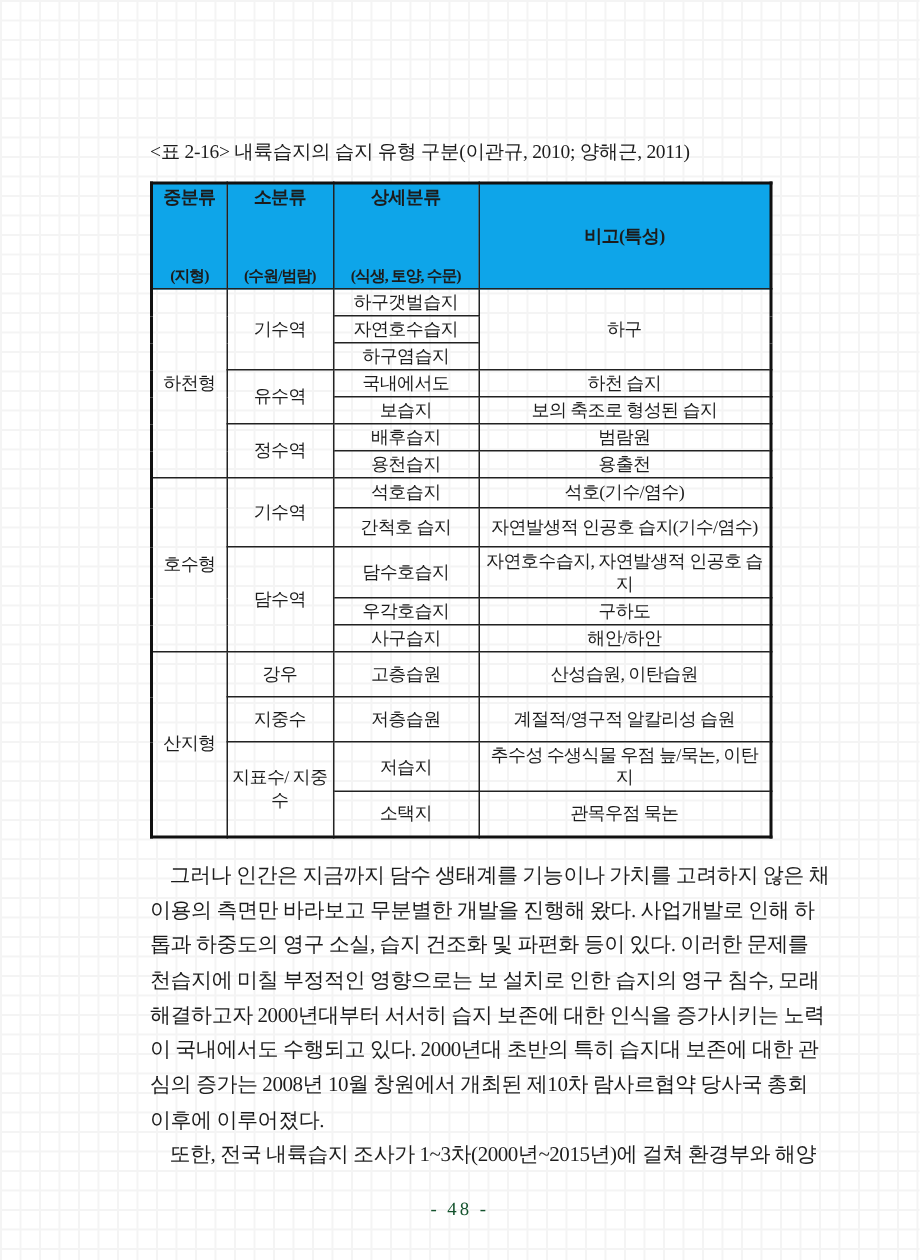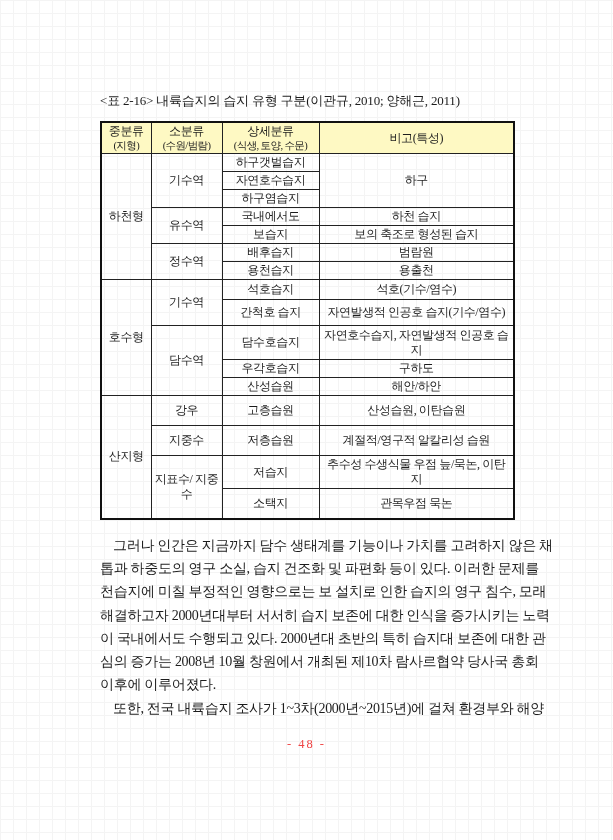--- a/index.html
+++ b/index.html
@@ -29,23 +29,23 @@
   table.wetland td, table.wetland th {
     border: 1px solid #222;
     text-align: center;
     vertical-align: middle;
     font-size: 12px;
     font-weight: normal;
     padding: 1px 2px;
     letter-spacing: -0.4px;
     line-height: 1.25;
   }
-  table.wetland th { background: #fef9c3; }
+  table.wetland th { background: #0ea5e9; font-weight: bold; }
   td.note, th.note { border-left: 2px solid #111; }
-  .hdr-sub { font-size: 10.5px; letter-spacing: -0.6px; white-space: nowrap; }
+  .hdr-sub { font-size: 10.5px; letter-spacing: -0.6px; white-space: nowrap; margin-top: 39px; }
   tr.rhHead { height: 31px; }
   tr.rh17 { height: 17px; }
   tr.rh20 { height: 20px; }
   tr.rh26 { height: 26px; }
   tr.rh34 { height: 34px; }
   tr.rh16 { height: 16px; margin-top: 35px; }
   tr.rh30 { height: 30px; }
 
   .bodytext { margin-top: 14px; font-size: 14px; letter-spacing: -0.3px; }
   .line {
@@ -56,21 +56,21 @@
   }
   .line.wrapok { white-space: normal; }
   .line.lastline { text-align-last: left; }
   .line.firstline { text-indent: 13px; }
 
   .pagenum {
     margin-top: 17px;
     text-align: center;
     font-size: 12.5px;
     letter-spacing: 2px;
-    color: #ef4444;
+    color: #14532d;
   }
 </style>
 </head>
 <body>
 
 <div class="page">
   <div class="content">
 
     <div class="caption">&lt;표 2-16&gt; 내륙습지의 습지 유형 구분(이관규, 2010; 양해근, 2011)</div>
 
@@ -142,21 +142,21 @@
         <tr class="rh34">
           <td rowspan="3">담수역</td>
           <td>담수호습지</td>
           <td class="note">자연호수습지, 자연발생적 인공호 습지</td>
         </tr>
         <tr class="rh16">
           <td>우각호습지</td>
           <td class="note">구하도</td>
         </tr>
         <tr class="rh17">
-          <td>산성습원</td>
+          <td>사구습지</td>
           <td class="note">해안/하안</td>
         </tr>
 
         <tr class="rh30">
           <td rowspan="4">산지형</td>
           <td>강우</td>
           <td>고층습원</td>
           <td class="note">산성습원, 이탄습원</td>
         </tr>
         <tr class="rh30">
@@ -171,20 +171,21 @@
         </tr>
         <tr class="rh30">
           <td>소택지</td>
           <td class="note">관목우점 묵논</td>
         </tr>
       </tbody>
     </table>
 
     <div class="bodytext">
       <div class="line firstline">그러나 인간은 지금까지 담수 생태계를 기능이나 가치를 고려하지 않은 채</div>
+      <div class="line">이용의 측면만 바라보고 무분별한 개발을 진행해 왔다. 사업개발로 인해 하</div>
       <div class="line">톱과 하중도의 영구 소실, 습지 건조화 및 파편화 등이 있다. 이러한 문제를</div>
       <div class="line">천습지에 미칠 부정적인 영향으로는 보 설치로 인한 습지의 영구 침수, 모래</div>
       <div class="line">해결하고자 2000년대부터 서서히 습지 보존에 대한 인식을 증가시키는 노력</div>
       <div class="line">이 국내에서도 수행되고 있다. 2000년대 초반의 특히 습지대 보존에 대한 관</div>
       <div class="line">심의 증가는 2008년 10월 창원에서 개최된 제10차 람사르협약 당사국 총회</div>
       <div class="line lastline">이후에 이루어졌다.</div>
       <div class="line firstline">또한, 전국 내륙습지 조사가 1~3차(2000년~2015년)에 걸쳐 환경부와 해양</div>
     </div>
 
     <div class="pagenum">- 48 -</div>

